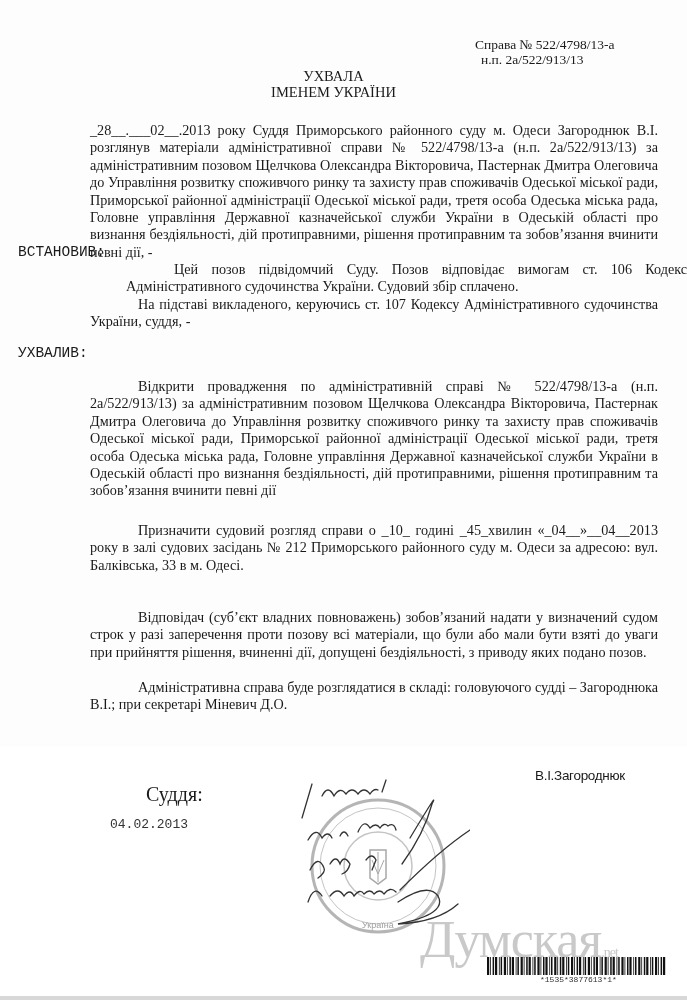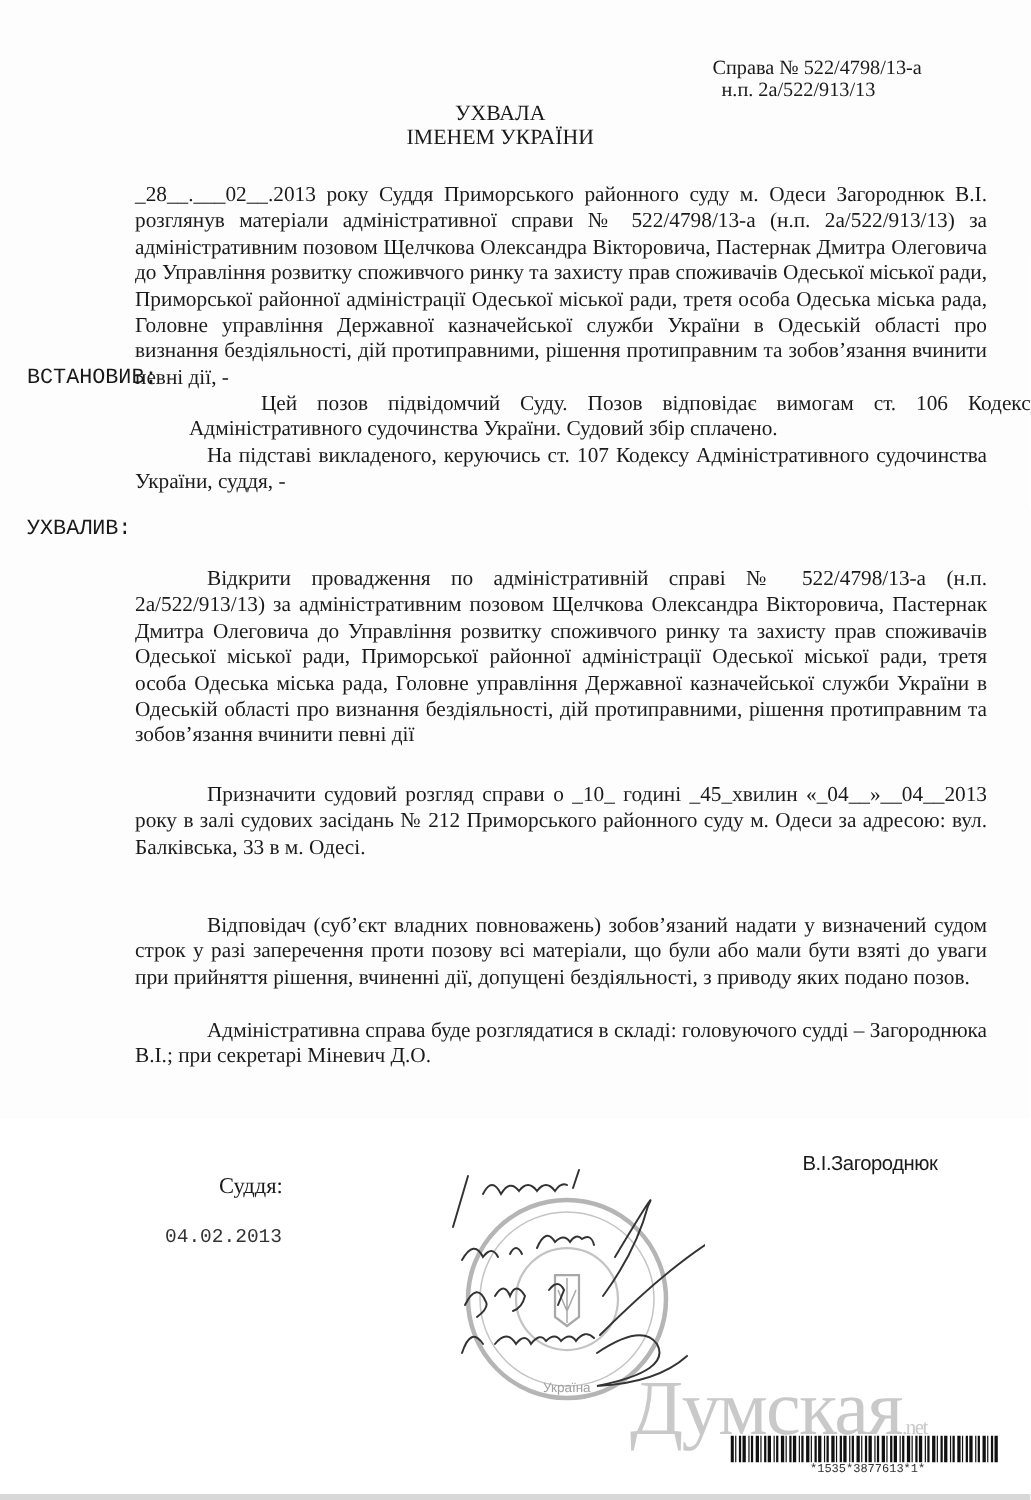--- a/index.html
+++ b/index.html
@@ -6,21 +6,21 @@
   body { width: 687px; height: 1000px; position: relative; overflow: hidden; font-family: "Liberation Serif", serif; color: #1a1a1a; }
   .page { position: absolute; left: 0; top: 0; width: 687px; height: 746px; background: #fdfdfd; }
   .case-no { position: absolute; left: 475px; top: 37px; font-size: 13.5px; line-height: 15px; }
   .case-no .l2 { padding-left: 6px; display: block; }
   .title { position: absolute; left: 0; width: 687px; text-align: center; font-size: 14.5px; line-height: 16px; }
   .title.t1 { top: 68px; left: -10px; }
   .title.t2 { top: 84px; left: -10px; }
   .para { position: absolute; left: 90px; width: 568px; font-size: 14.2px; line-height: 17.4px; text-align: justify; text-align-last: left; }
   .indent { text-indent: 48px; }
   .heading { position: absolute; left: 18px; width: 687px; font-size: 14.5px; line-height: 16px; font-family: Liberation Mono, monospace; font-stretch: condensed; }
-  .sign-label { position: absolute; left: 146px; top: 783px; font-size: 15px; }
+  .sign-label { position: absolute; left: 146px; top: 783px; font-size: 20px; }
   .sign-date { position: absolute; left: 110px; top: 817px; font-size: 13px; font-family: "Liberation Mono", monospace; color: #333; }
   .sign-name { position: absolute; left: 535px; top: 768px; font-size: 13.5px; font-family: Liberation Sans, sans-serif; letter-spacing: -0.3px; }
   .stamp { position: absolute; left: 300px; top: 778px; width: 170px; height: 170px; }
   .watermark { position: absolute; left: 420px; top: 910px; font-size: 52px; color: #c9c9c9; font-family: "Liberation Serif", serif; letter-spacing: -1px; }
   .watermark small { font-size: 14px; font-family: Liberation Serif, serif; }
   .barcode { position: absolute; left: 487px; top: 957px; width: 180px; height: 18px; }
   .barcode-text { position: absolute; left: 540px; top: 975px; font-size: 8px; font-family: "Liberation Mono", monospace; color: #333; }
   .edge { position: absolute; left: 0; top: 996px; width: 687px; height: 4px; background: #d8d8d8; }
 </style>
 </head>

